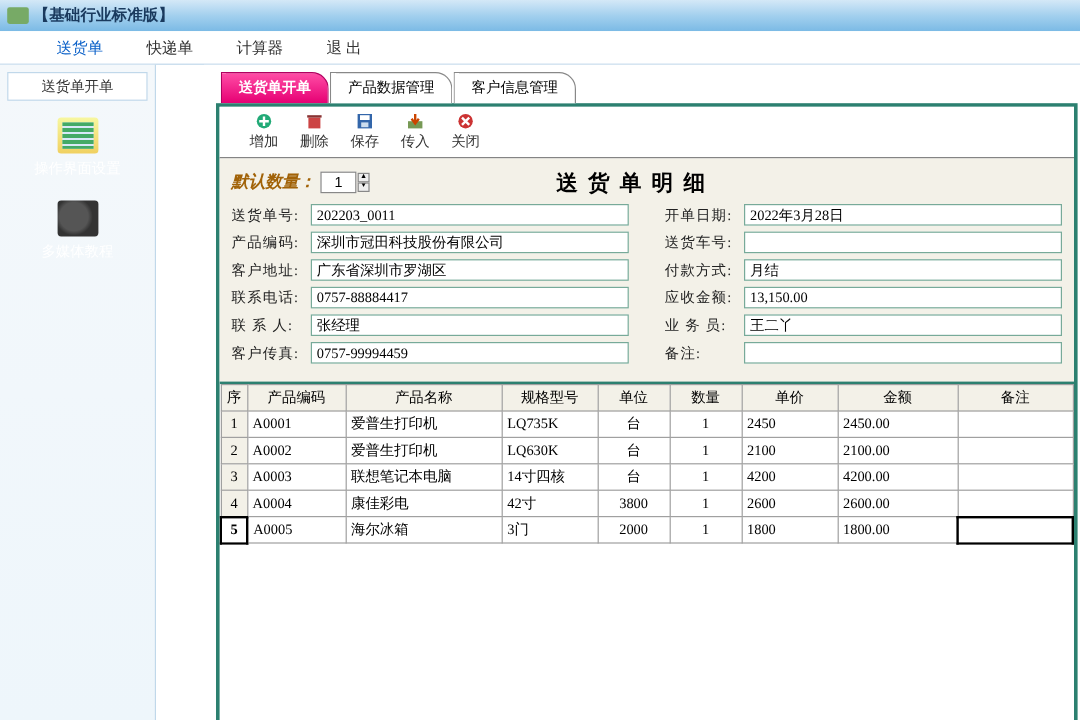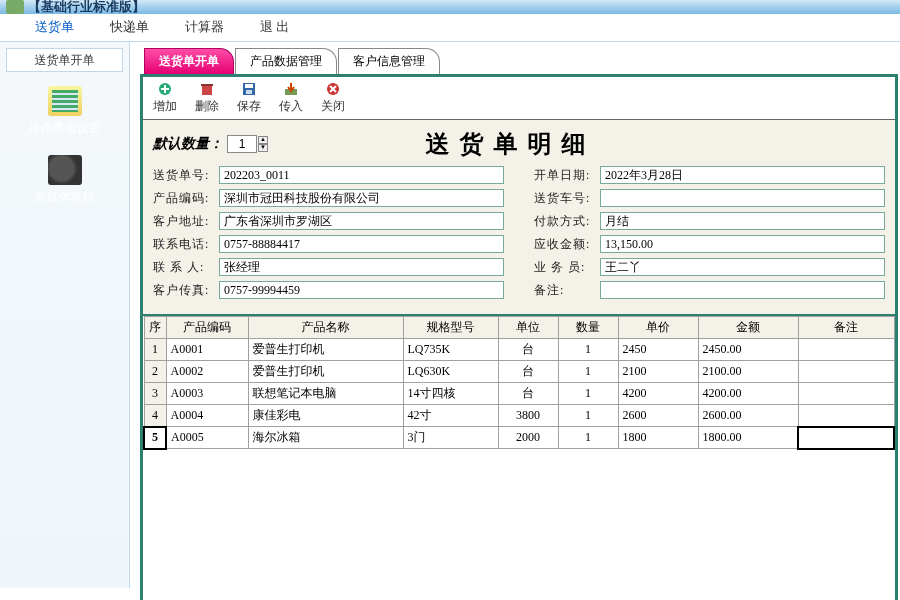--- a/index.html
+++ b/index.html
@@ -1,53 +1,53 @@
 <!DOCTYPE html>
 <html><head>
 <meta charset="utf-8">
 <style>
 * { box-sizing: border-box; margin: 0; padding: 0; }
 body { font-family: "SimSun", "宋体", serif; font-size: 12px; background: #fff; width: 900px; height: 600px; overflow: hidden; }
 
-.titlebar { height: 14px; background: linear-gradient(#d4e8f7, #a3d0ee 50%, #7bbae5); color: #1a3a5e; display: flex; align-items: center; padding: 0 6px; font-size: 13px; font-weight: bold; }
+.titlebar { height: 26px; background: linear-gradient(#d4e8f7, #a3d0ee 50%, #7bbae5); color: #1a3a5e; display: flex; align-items: center; padding: 0 6px; font-size: 13px; font-weight: bold; }
 .titlebar .ticon { width: 18px; height: 14px; background: #7a6; border-radius: 2px; margin-right: 4px; display: inline-block; }
 
-.menubar { height: 28px; background: #fff; border-bottom: 1px solid #c0d8ea; display: flex; align-items: flex-start; padding: 0 17px; }
+.menubar { height: 28px; background: #fff; border-bottom: 1px solid #c0d8ea; display: flex; align-items: center; padding: 0 29px; }
 .menubar .mi { padding: 4px 18px; cursor: default; color: #333; font-size: 13px; }
 .menubar .mi.active { color: #0a60c8; }
 
-.layout { display: flex; height: 546px; }
+.layout { display: flex; height: 546px; gap: 40px; }
 
 .sidebar { width: 130px; background: linear-gradient(#f4f8fb, #eef6fb); border-right: 1px solid #c0d8ea; padding-top: 6px; }
 .sidehdr { height: 24px; background: #fff; border: 1px solid #c0d8ea; margin: 0 6px 6px; text-align: center; line-height: 22px; color: #333; font-size: 12px; }
 .sideitem { text-align: center; color: #fff; font-size: 12px; padding: 4px 0 10px; }
 .sideicon { width: 34px; height: 30px; margin: 4px auto; display: block; border-radius: 3px; }
 .ic-grid { background: linear-gradient(#f7f7a0,#f0d060); position: relative; }
 .ic-grid::after { content:""; position:absolute; inset:4px; background: repeating-linear-gradient(#4a6 0 3px, transparent 3px 5px), #d8e8f8; }
 .ic-media { background: radial-gradient(circle at 40% 45%, #555 45%, #333 60%); }
 
 .main { flex:1; background:#fff; padding: 6px 2px 2px 10px; }
 
 .tabs { display:flex; align-items:flex-end; margin-left: 4px; }
 .tab { padding: 4px 14px; border:1px solid #888; border-bottom:none; background:#fff; margin-right:1px; border-radius: 0 14px 0 0; position:relative; cursor:default; font-size:12px; }
 .tab.active { background: linear-gradient(#ff4da6,#e60073); color:#fff; border-color:#b00060; font-weight:bold; }
 
 .panel { border:3px solid #2c8070; border-top-width:3px; height: 530px; }
 
-.toolbar { background:#fff; border-bottom:1px solid #666; display:flex; padding:2px 1px; }
+.toolbar { background:#fff; border-bottom:1px solid #666; display:flex; padding:2px 16px; }
 .tbtn { width:42px; text-align:center; font-size:12px; color:#333; padding:2px 0; cursor:default; }
 .tbtn svg { display:block; margin:0 auto 1px; }
 
 .formarea { background:#f3f1e8; padding:8px 10px 10px; border-bottom:2px solid #2c8070; }
 .toprow { display:flex; align-items:center; margin-bottom:4px; }
-.toprow .qty { color:#000000; font-weight:bold; font-style:italic; font-size:14px; margin-right:4px; }
+.toprow .qty { color:#a16207; font-weight:bold; font-style:italic; font-size:14px; margin-right:4px; }
 .spin { width:30px; height:18px; border:1px solid #888; background:#fff; text-align:center; font-size:12px; }
 .spinbtns { display:inline-flex; flex-direction:column; margin-left:1px; }
 .spinbtns div { width:10px; height:8px; border:1px solid #888; background:#eee; font-size:6px; line-height:5px; text-align:center; overflow:hidden; }
-.ftitle { flex:1; text-align:center; font-size:24px; font-weight:bold; font-family:"KaiTi","楷体",serif; margin-right:140px; letter-spacing:2px; }
+.ftitle { flex:1; text-align:center; font-size:18px; font-weight:bold; font-family:"KaiTi","楷体",serif; margin-right:140px; letter-spacing:2px; }
 
 .fgrid { display:flex; gap:30px; margin-top:6px; }
 .fcol { flex:1; }
 .frow { display:flex; align-items:center; margin-bottom:5px; }
 .flab { width:66px; text-align:left; color:#222; letter-spacing:1px; padding-right:4px; }
 .finp { flex:1; height:18px; border:1px solid #7a9; background:#fff; padding:1px 4px; font-size:12px; font-family:inherit; }
 
 .tblwrap { overflow:auto; }
 table.dg { border-collapse:collapse; width:100%; font-size:12px; }
 .dg th, .dg td { border:1px solid #a0a0a0; padding:2px 4px; height:18px; background:#fff; }

